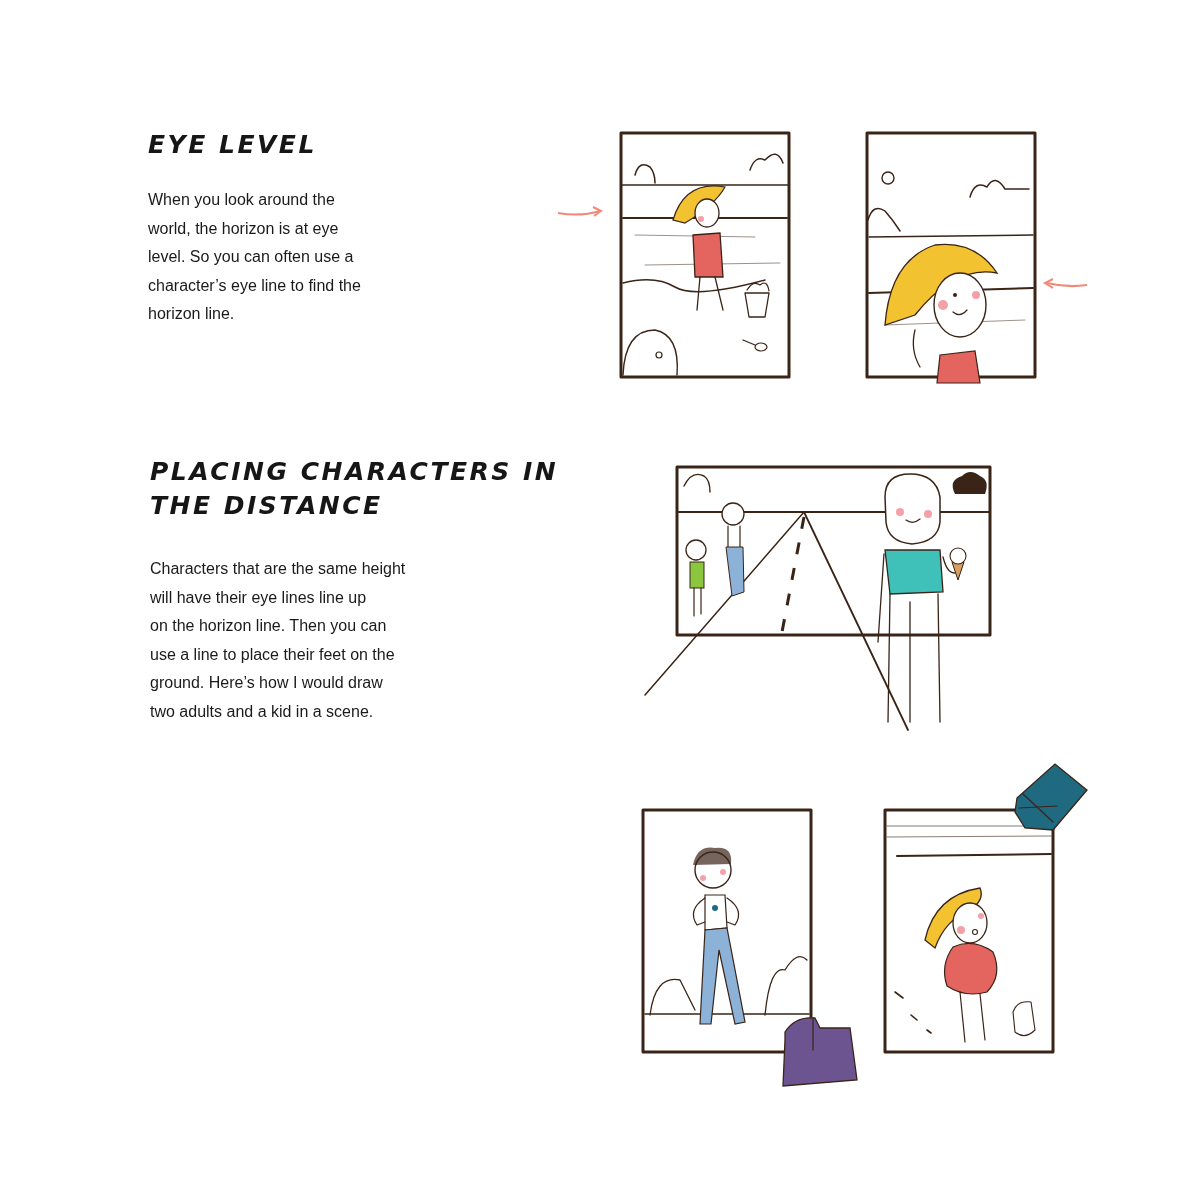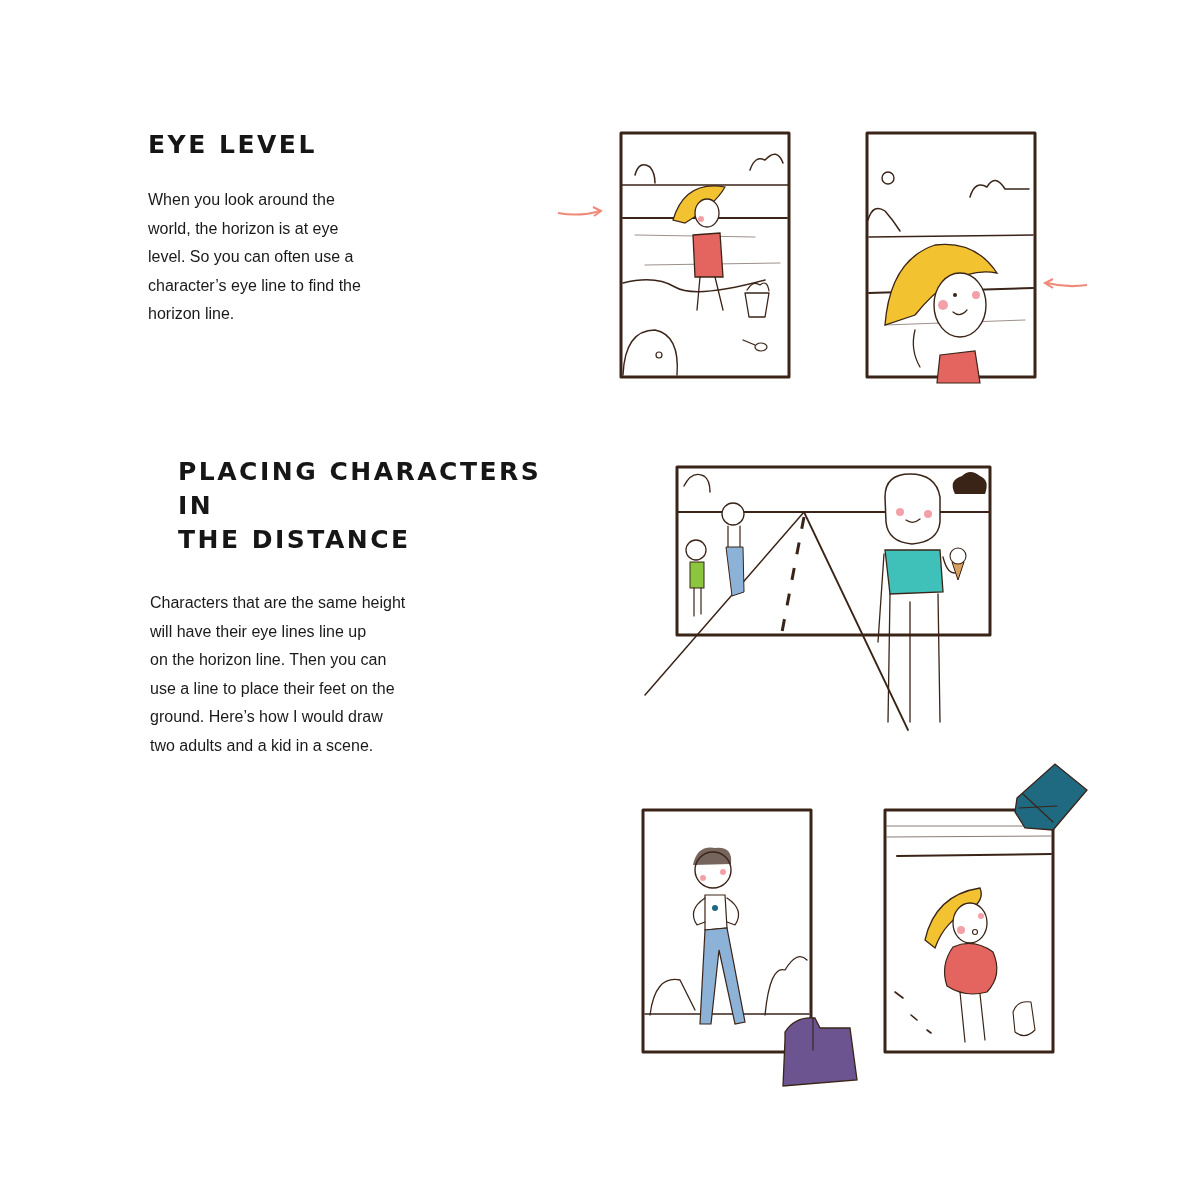--- a/index.html
+++ b/index.html
@@ -1,18 +1,18 @@
 <!DOCTYPE html>
 <html><head>
 <meta charset="utf-8">
 <style>
   html,body{margin:0;padding:0;background:#fff;}
   body{width:1200px;height:1200px;position:relative;overflow:hidden;font-family:"Liberation Sans",sans-serif;color:#1a1a1a;}
   .section{position:absolute;}
-  .heading{font-family:"DejaVu Sans",sans-serif;font-weight:bold;font-size:25px;letter-spacing:2.5px;line-height:34px;color:#161616;margin:0;}
+  .heading{font-family:"DejaVu Sans",sans-serif;font-weight:bold;font-style:italic;font-size:25px;letter-spacing:2.5px;line-height:34px;color:#161616;margin:0;}
   .body{font-family:"Liberation Sans",sans-serif;font-size:16px;line-height:28.6px;color:#1a1a1a;white-space:pre-line;margin-top:22px;}
   .illus{position:absolute;}
   svg{overflow:visible;}
   .ink{stroke:#3a2418;fill:none;stroke-linecap:round;stroke-linejoin:round;}
 </style>
 </head>
 <body>
 
 <div class="section" style="left:148px;top:128px;width:400px;">
   <h2 class="heading">EYE LEVEL</h2>
@@ -76,21 +76,21 @@
       <path d="M360,205 Q355,225 365,242" class="ink" stroke-width="1.3"></path>
     </g>
     <g>
       <path d="M532,160 Q512,163 492,158" stroke="#f08a78" stroke-width="2" fill="none"></path>
       <path d="M498,154 L490,158 L498,163" stroke="#f08a78" stroke-width="2" fill="none"></path>
     </g>
   </svg>
 </div>
 
 <div class="section" style="left:150px;top:455px;width:420px;">
-  <h2 class="heading" style="white-space:pre-line;margin-left:28px;">PLACING CHARACTERS IN
+  <h2 class="heading" style="white-space:pre-line;">PLACING CHARACTERS IN
 THE DISTANCE</h2>
   <div class="body" style="margin-top:32px;">Characters that are the same height
 will have their eye lines line up
 on the horizon line. Then you can
 use a line to place their feet on the
 ground. Here’s how I would draw
 two adults and a kid in a scene.</div>
 </div>
 
 <div class="illus" style="left:640px;top:462px;width:370px;height:270px;">

